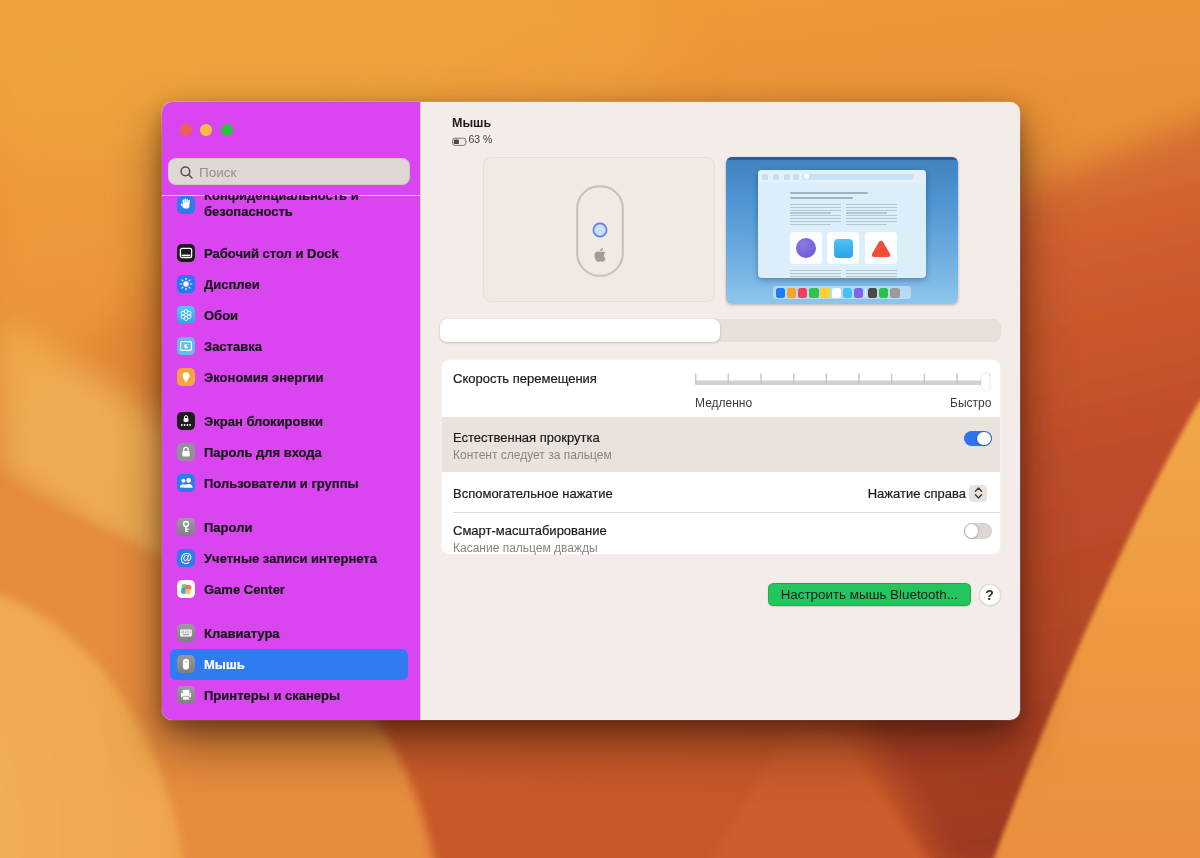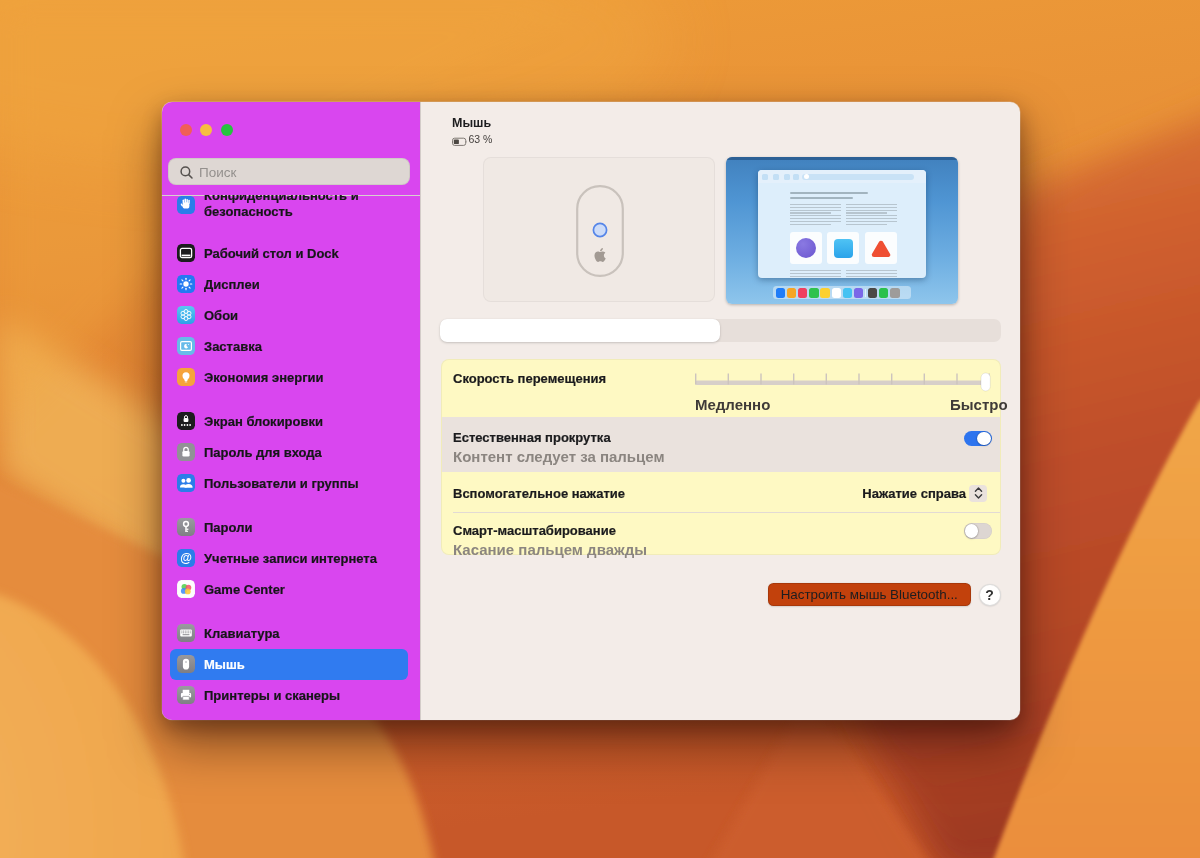--- a/index.html
+++ b/index.html
@@ -35,30 +35,30 @@
     overflow:hidden;background:linear-gradient(180deg,#4181be 0%,#4f95d3 30%,#6fafe2 70%,#8ec5ec 100%);
     box-shadow:0 1px 3px rgba(0,0,0,0.25);}
   .seg{position:absolute;left:278px;top:217px;width:560.5px;height:22.5px;border-radius:7px;
     background:#e7dfda;}
   .seg .on{position:absolute;left:0;top:0;width:280px;height:22.5px;border-radius:7px;background:#fff;
     box-shadow:0 1px 2.5px rgba(0,0,0,0.18),0 0 0 0.5px rgba(0,0,0,0.02);}
   .seg .t1,.seg .t2{position:absolute;top:4px;width:280px;text-align:center;font-size:13px;color:#1d1d1f;}
   .seg .t1{left:0;}
   .seg .t2{left:280px;}
   .group{position:absolute;left:279px;top:257px;width:560px;height:196px;border-radius:8px;
-    background:#fef9c3;border:1px solid rgba(0,0,0,0.05);box-sizing:border-box;font-weight:bold;}
+    background:#ffffff;border:1px solid rgba(0,0,0,0.05);box-sizing:border-box;}
   .glabel{position:absolute;font-size:13px;color:#1b1b1d;white-space:nowrap;-webkit-text-stroke:0.2px #1b1b1d;}
-  .gsub{position:absolute;font-size:15px;color:#8b8580;white-space:nowrap;}
+  .gsub{position:absolute;font-size:12px;color:#8b8580;white-space:nowrap;}
   .hlrow{position:absolute;left:0;top:56.5px;width:558px;height:55px;background:#eae2dd;}
   .gsep{position:absolute;left:11px;top:152px;width:547px;height:1px;background:#e2dad4;}
   .toggle{position:absolute;width:28px;height:15.5px;border-radius:8px;}
   .toggle .knob{position:absolute;top:1px;width:13.5px;height:13.5px;border-radius:50%;background:#fff;
     box-shadow:0 0.5px 2px rgba(0,0,0,0.35),0 0 0 0.5px rgba(0,0,0,0.08);}
   .btn{position:absolute;left:606px;top:481px;width:202.5px;height:23px;border-radius:5.5px;
-    background:#c2410c;border:0.5px solid rgba(0,0,0,0.13);box-sizing:border-box;
+    background:#22c55e;border:0.5px solid rgba(0,0,0,0.13);box-sizing:border-box;
     box-shadow:0 0.5px 1.5px rgba(0,0,0,0.12);
     font-size:13.4px;color:#1d1d1f;text-align:center;line-height:22px;}
   .help{position:absolute;left:816.5px;top:481.5px;width:22px;height:22px;border-radius:50%;
     background:#fffefd;border:0.5px solid rgba(0,0,0,0.13);box-sizing:border-box;
     box-shadow:0 0.5px 1.5px rgba(0,0,0,0.12);
     font-size:14px;font-weight:bold;color:#333;text-align:center;line-height:20.5px;}
 </style>
 </head>
 <body>
 <div id="stage">

